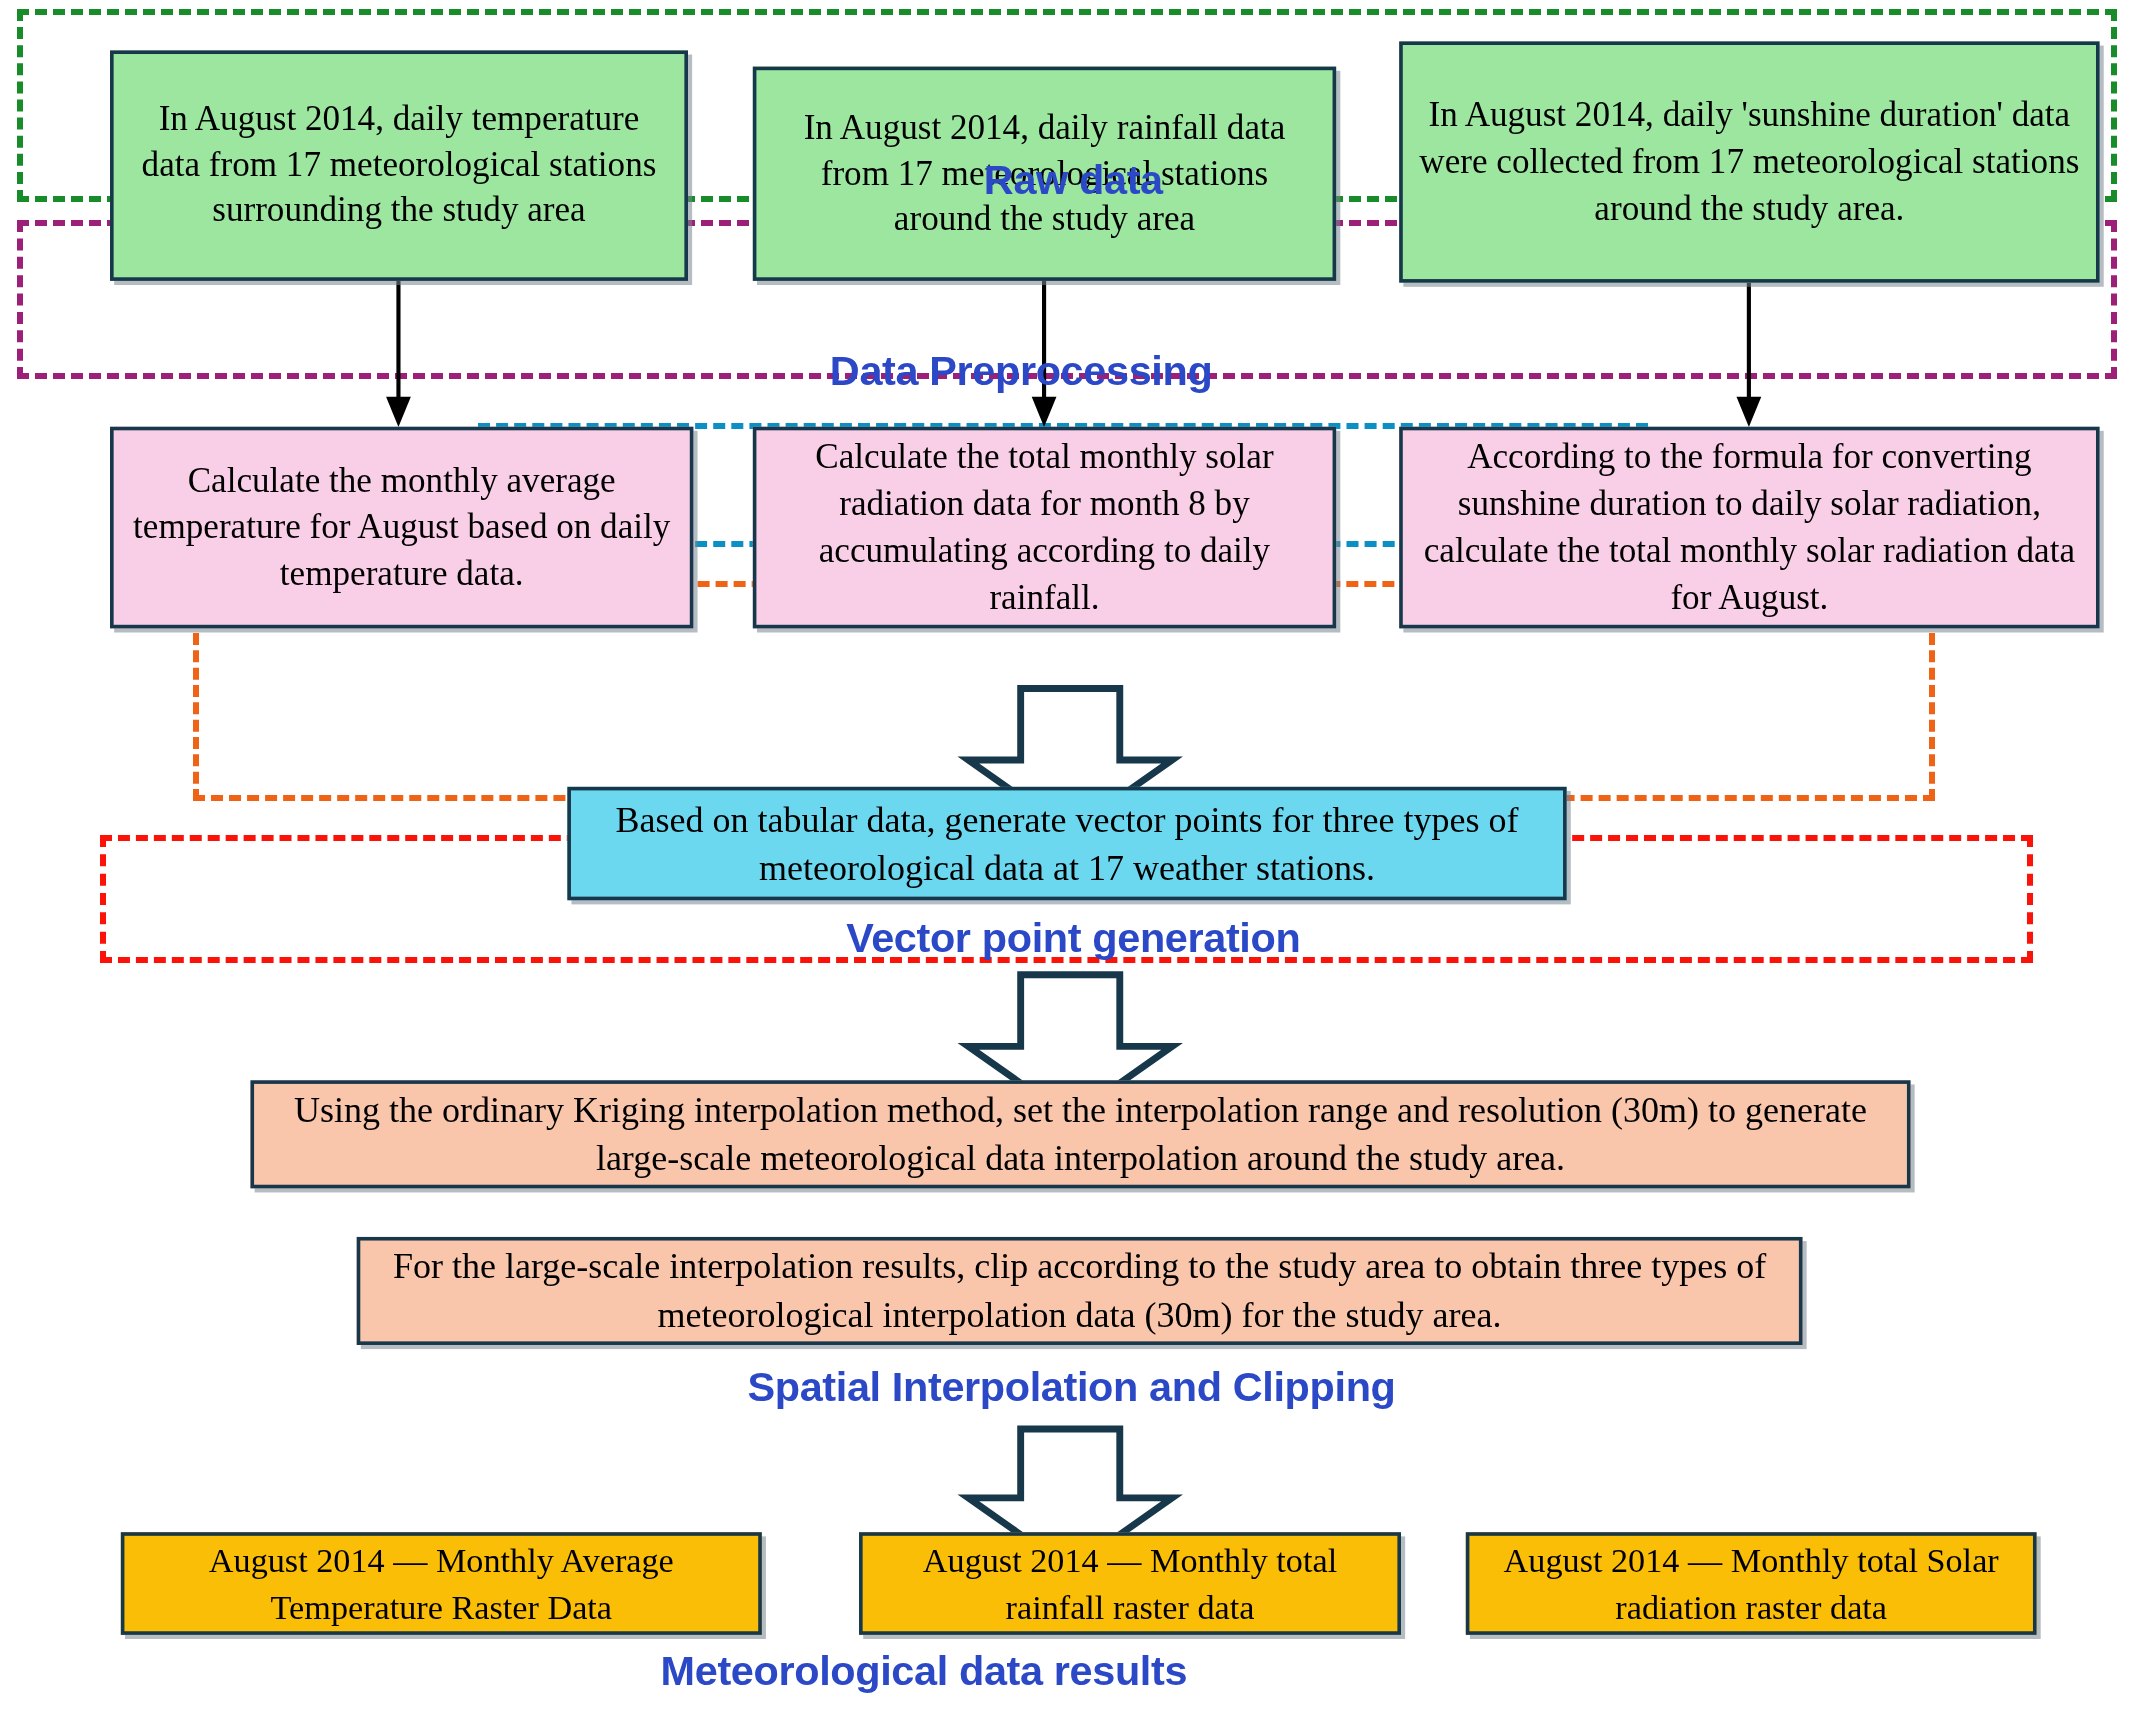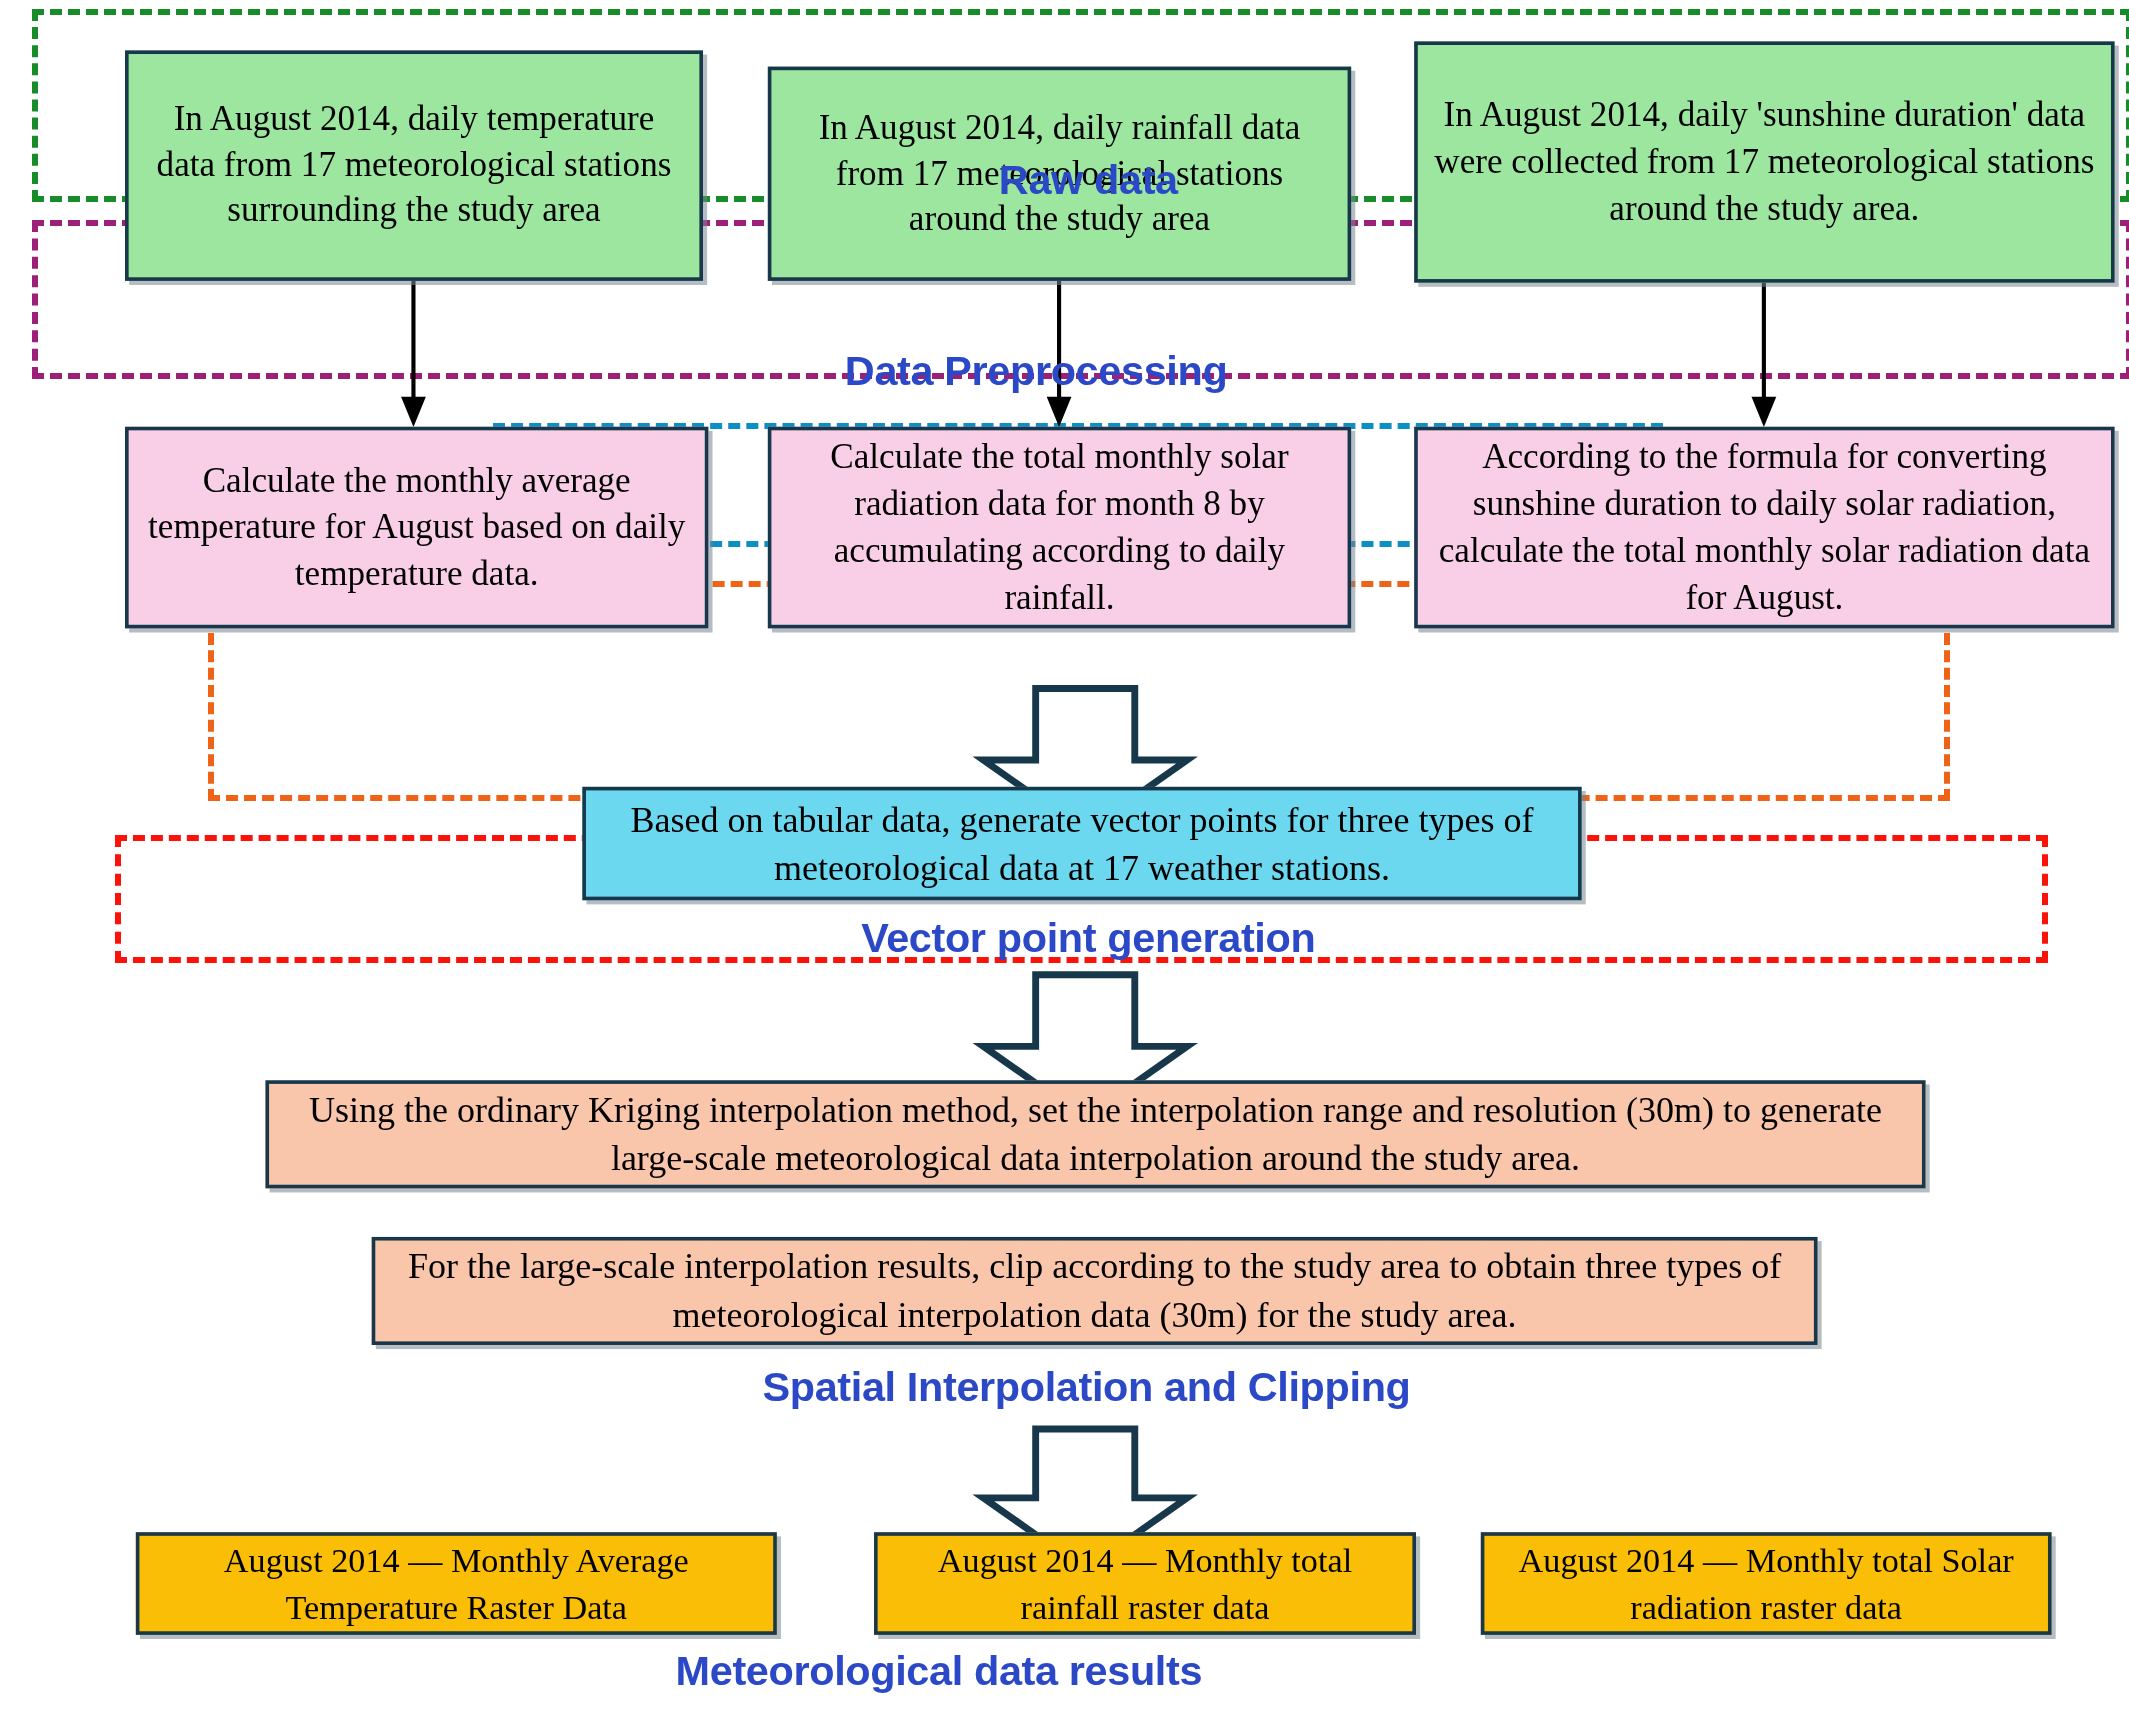--- a/index.html
+++ b/index.html
@@ -10,21 +10,21 @@
   body {
     width: 2129px;
     height: 1732px;
     font-family: "Liberation Serif", serif;
     position: relative;
     overflow: hidden;
   }
 
   .canvas {
     position: absolute;
-    left: 17px; top: 0;
+    left: 2px; top: 0;
     width: 1864px;
     height: 1732px;
   }
 
   
   .section {
     position: absolute;
     box-sizing: border-box;
     background: transparent;
   }

